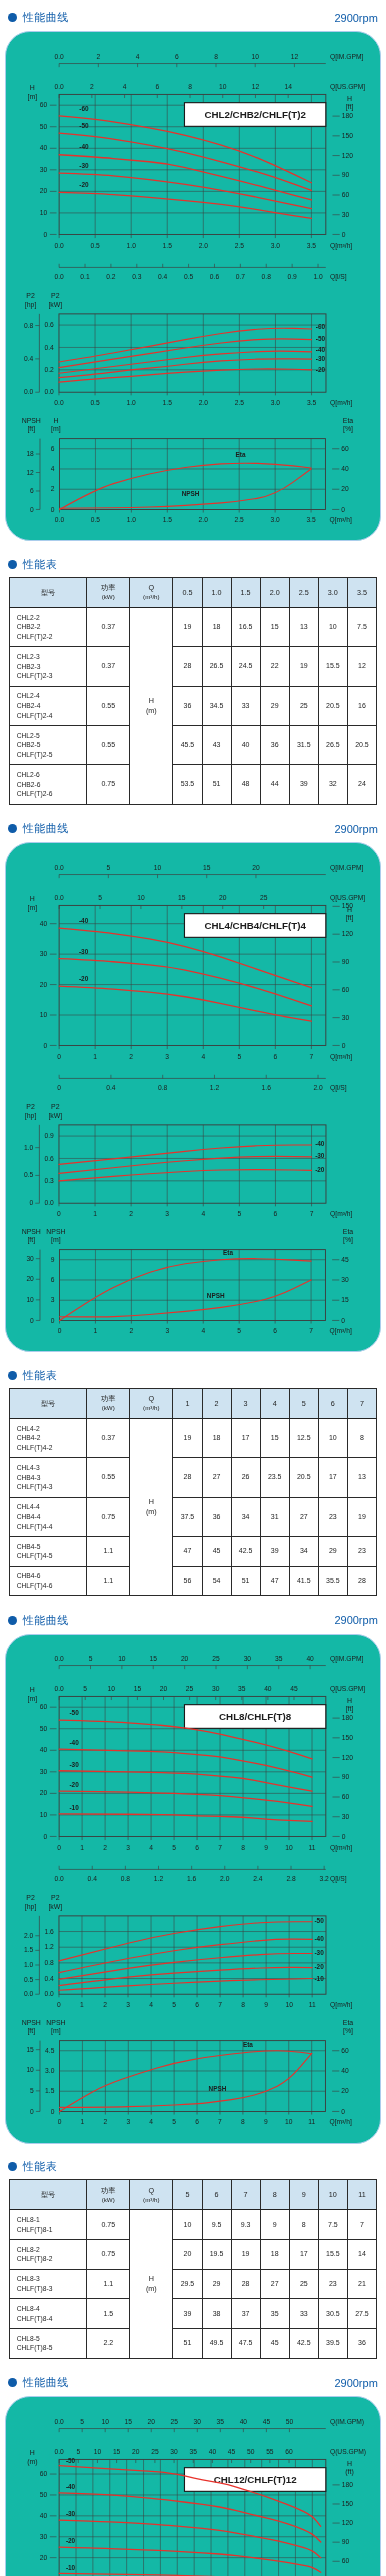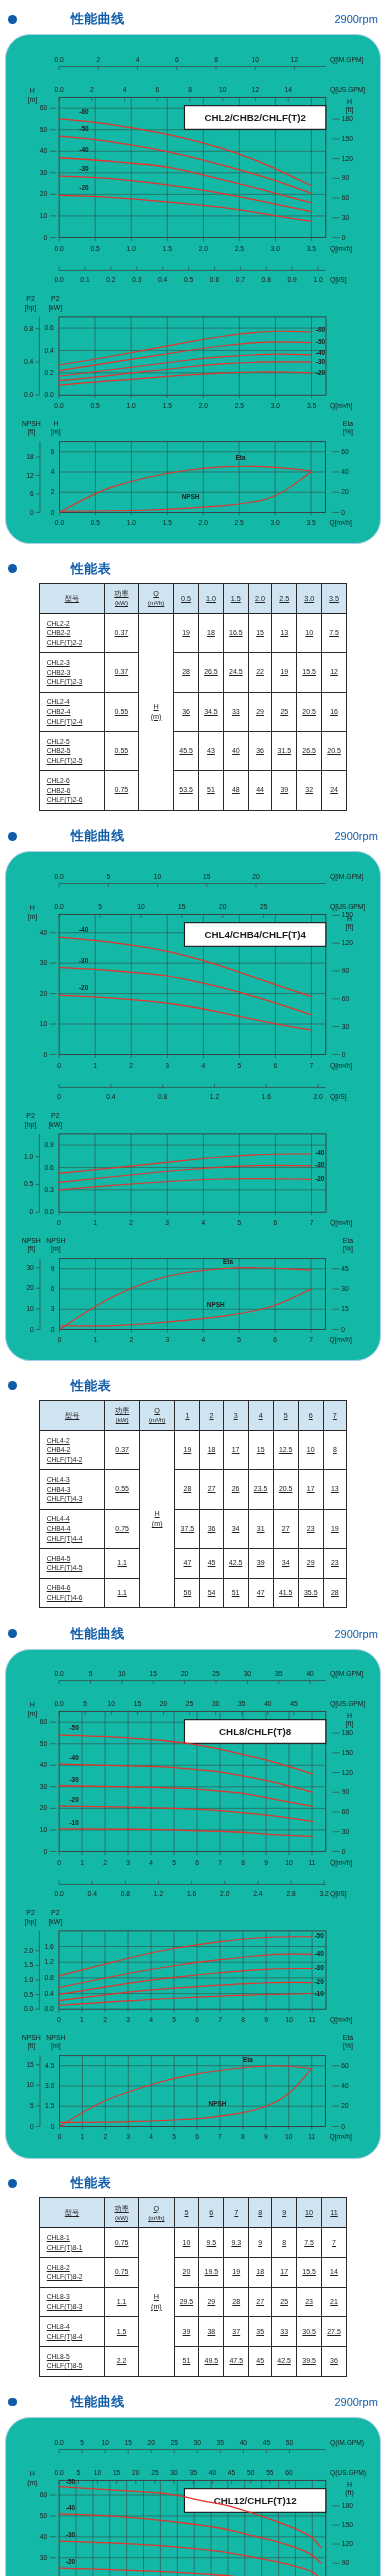--- a/index.html
+++ b/index.html
@@ -1,30 +1,30 @@
 <!DOCTYPE html>
 <html style="font-size:8.2px"><head>
 <meta charset="utf-8">
 <style>
   html,body{margin:0;padding:0;background:#ffffff;}
   body{width:386px;font-family:"Liberation Sans",sans-serif;color:#222;}
   .sec-header{display:flex;align-items:center;padding:10.3px 8.2px 4.1px 8.2px;}
   .bullet{width:8.8px;height:8.8px;border-radius:50%;background:#0f5ca9;margin-right:5.7px;flex:0 0 auto;}
-  .sec-title{color:#0f5ca9;font-size:13px;font-weight:bold;letter-spacing:0.5px;margin-left:48px;}
+  .sec-title{color:#0f5ca9;font-size:11px;font-weight:normal;letter-spacing:0.5px;}
   .rpm{margin-left:auto;color:#0f5ca9;font-size:11px;font-weight:normal;}
   .panel{margin:2.1px 5.2px 5.2px 5.2px;border:1.3px solid #abcdec;border-radius:25px;background:#14b8a6;padding:10.3px 2.1px 8.2px 2.1px;}
   .chart{margin:2.1px 0;}
   svg{display:block;margin:0 auto;}
   svg text{font-family:"Liberation Sans",sans-serif;fill:#1c1c1c;}
   .tk{font-size:13px;}
   .axl{font-size:13.5px;}
   .cl{font-size:12.5px;font-weight:bold;}
   .mb{font-size:19px;font-weight:bold;}
-  .perf-table{width:308px;margin:1px auto 6.2px auto;border-collapse:collapse;font-size:7px;
-    border-top:1.5px solid #222;border-bottom:1.5px solid #222;text-decoration:underline;}
+  .perf-table{width:368px;margin:1px auto 6.2px auto;border-collapse:collapse;font-size:7px;
+    border-top:1.5px solid #222;border-bottom:1.5px solid #222;}
   .perf-table th{background:#cfe3f1;font-weight:normal;border:0.5px solid #2a2a2a;border-bottom:1.3px solid #222;
     padding:5.2px 1px;font-size:7.2px;line-height:1.3;}
   .perf-table td{border:0.5px solid #2a2a2a;border-top:0.8px solid #222;text-align:center;padding:4.6px 1px;line-height:1.45;}
   .perf-table td.model{text-align:left;padding-left:6.7px;font-size:6.7px;}
   .perf-table td.hcell{font-size:7.2px;line-height:1.4;}
   .sub{font-size:6.2px;}
 </style>
 </head>
 <body>
 

